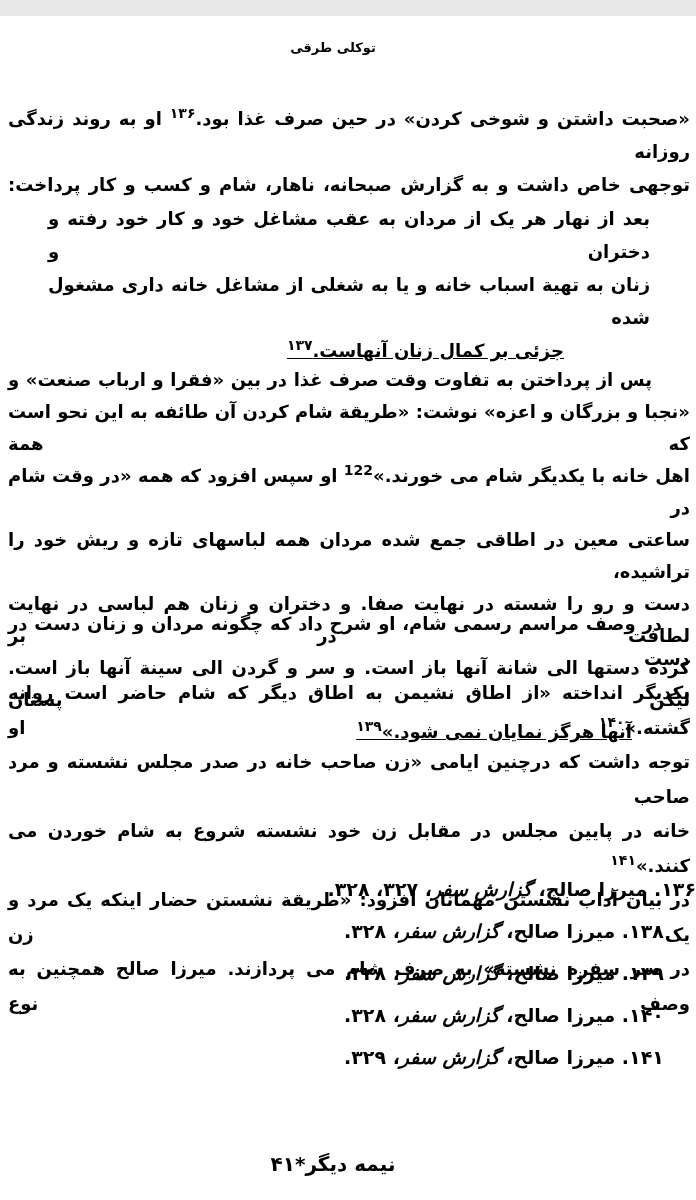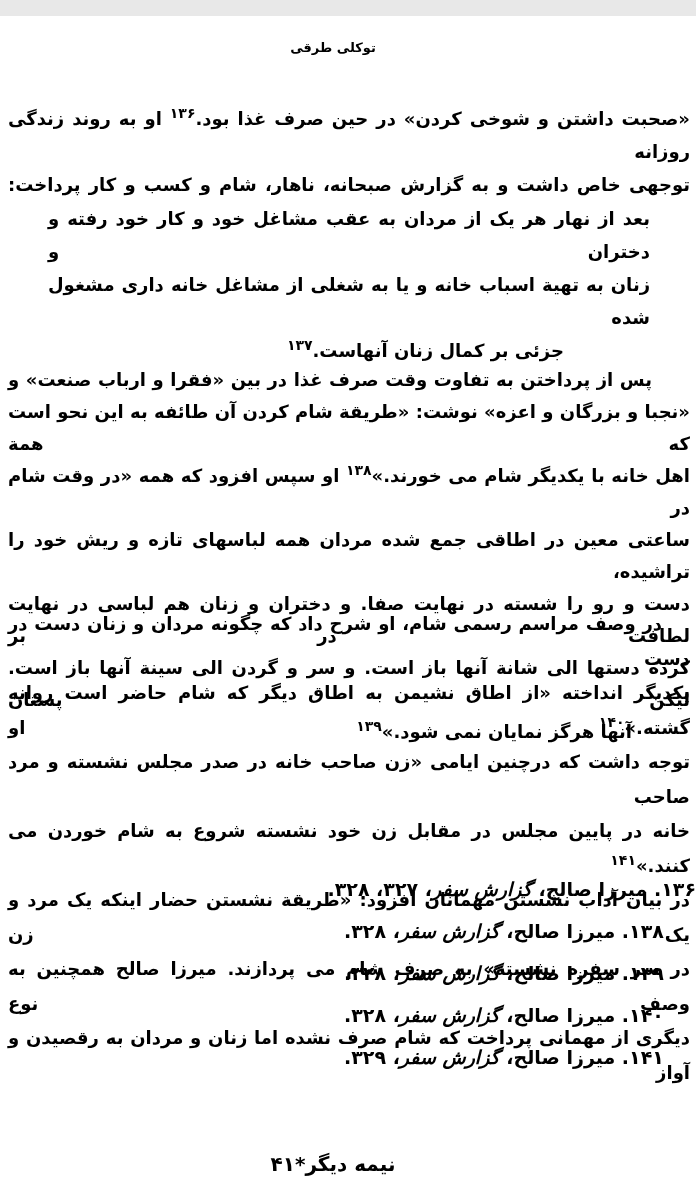--- a/index.html
+++ b/index.html
@@ -25,20 +25,21 @@
     line-height:33px;
   }
   .line {
     text-align:justify;
     text-align-last:justify;
     white-space:normal;
   }
   .line.last {
     text-align:left;
     text-align-last:right;
+    text-decoration:underline;
   }
   .p1 { top:86px; }
   .quote { top:186px; right:46px; left:48px; }
   .p2 { top:348px; line-height:32px; }
   .p2 .line:first-child { text-indent:38px; }
   .p3 { top:591px; line-height:34.5px; }
   .p3 .line:first-child { text-indent:28px; }
   .quote .line.pr86 { padding-right:86px; }
   .p2 .line.pr58 { padding-right:58px; }
   sup {
@@ -74,35 +75,34 @@
 
   <div class="para quote">
     <div class="line"><span>بعد از نهار هر یک از مردان به عقب مشاغل خود و کار خود رفته و دختران و</span></div>
     <div class="line"><span>زنان به تهیة اسباب خانه و یا به شغلی از مشاغل خانه داری مشغول شده</span></div>
     <div class="line last pr86"><span>جزئی بر کمال زنان آنهاست.</span><sup>۱۳۷</sup></div>
   </div>
 
   <div class="para p2">
     <div class="line"><span>پس از پرداختن به تفاوت وقت صرف غذا در بین «فقرا و ارباب صنعت» و</span></div>
     <div class="line"><span>«نجبا و بزرگان و اعزه» نوشت: «طریقة شام کردن آن طائفه به این نحو است که همة</span></div>
-    <div class="line"><span>اهل خانه با یکدیگر شام می خورند.»</span><sup>۱۳۸</sup><span> او سپس افزود که همه «در وقت شام در</span></div>
+    <div class="line"><span>اهل خانه با یکدیگر شام می خورند.»</span><sup>122</sup><span> او سپس افزود که همه «در وقت شام در</span></div>
     <div class="line"><span>ساعتی معین در اطاقی جمع شده مردان همه لباسهای تازه و ریش خود را تراشیده،</span></div>
     <div class="line"><span>دست و رو را شسته در نهایت صفا. و دختران و زنان هم لباسی در نهایت لطافت در بر</span></div>
     <div class="line"><span>کرده دستها الی شانة آنها باز است. و سر و گردن الی سینة آنها باز است. لیکن پستان</span></div>
     <div class="line last pr58"><span>آنها هرگز نمایان نمی شود.»</span><sup>۱۳۹</sup></div>
   </div>
 
   <div class="para p3">
     <div class="line"><span>در وصف مراسم رسمی شام، او شرح داد که چگونه مردان و زنان دست در دست</span></div>
     <div class="line"><span>یکدیگر انداخته «از اطاق نشیمن به اطاق دیگر که شام حاضر است روانه گشته.»</span><sup>۱۴۰</sup><span> او</span></div>
     <div class="line"><span>توجه داشت که درچنین ایامی «زن صاحب خانه در صدر مجلس نشسته و مرد صاحب</span></div>
     <div class="line"><span>خانه در پایین مجلس در مقابل زن خود نشسته شروع به شام خوردن می کنند.»</span><sup>۱۴۱</sup></div>
     <div class="line"><span>در بیان آداب نشستن مهمانان افزود: «طریقة نشستن حضار اینکه یک مرد و یک زن</span></div>
     <div class="line"><span>در سر سفره نشسته» به صرف شام می پردازند. میرزا صالح همچنین به وصف نوع</span></div>
-    <div class="line"><span>دیگری از مهمانی پرداخت که شام صرف نشده اما زنان و مردان به رقصیدن و آواز</span></div>
   </div>
 
   <div class="footnotes">
     <div class="fn-line"><span>۱۳۶. میرزا صالح، </span><span class="it">گزارش سفر</span><span>، ۳۲۷، ۳۲۸.</span></div>
     <div class="fn-line"><span>۱۳۸. میرزا صالح، </span><span class="it">گزارش سفر</span><span>، ۳۲۸.</span></div>
     <div class="fn-line"><span>۱۳۹. میرزا صالح، </span><span class="it">گزارش سفر</span><span>، ۳۲۸.</span></div>
     <div class="fn-line"><span>۱۴۰. میرزا صالح، </span><span class="it">گزارش سفر</span><span>، ۳۲۸.</span></div>
     <div class="fn-line"><span>۱۴۱. میرزا صالح، </span><span class="it">گزارش سفر</span><span>، ۳۲۹.</span></div>
   </div>
 

